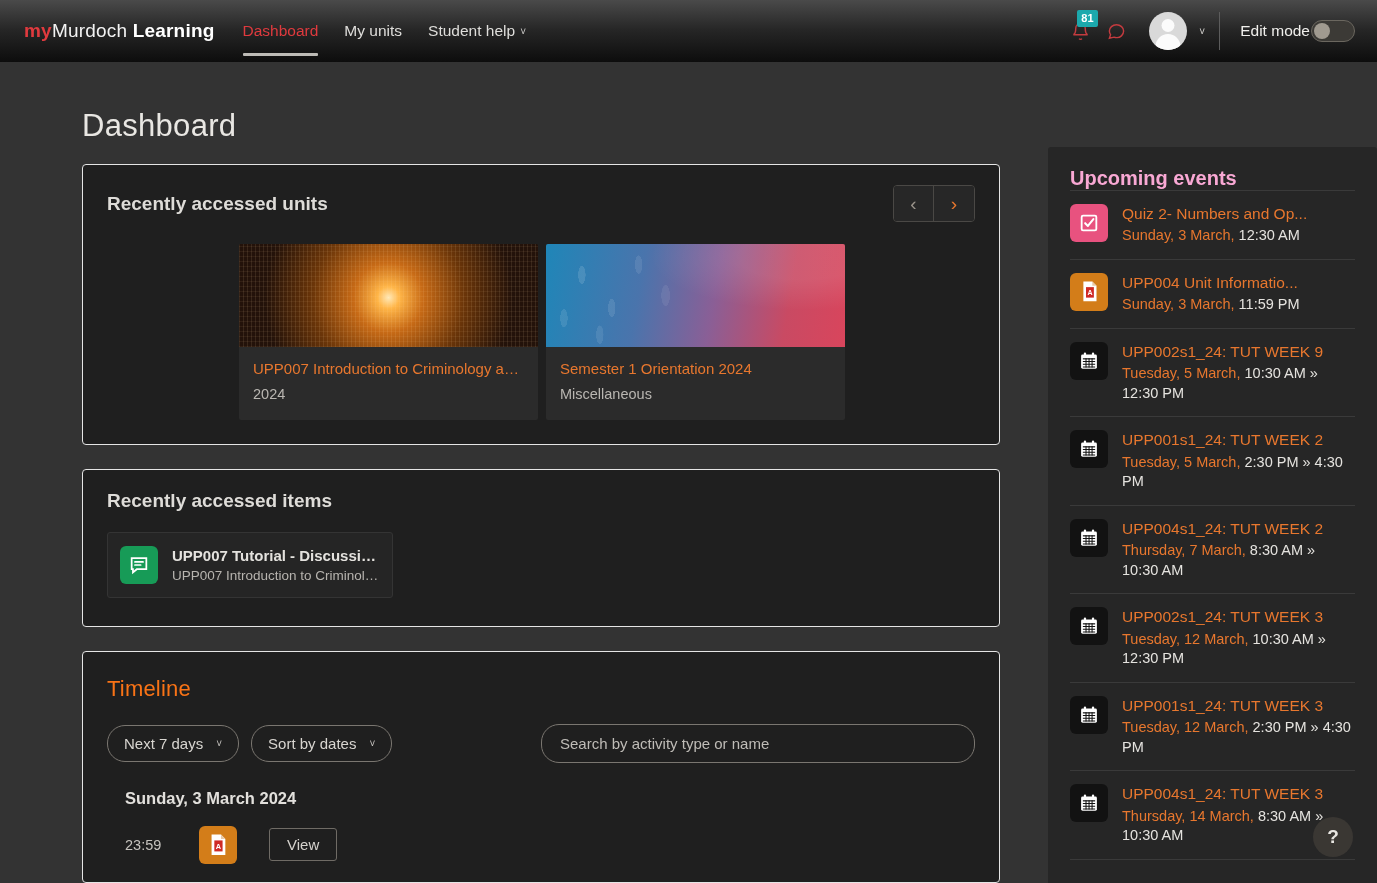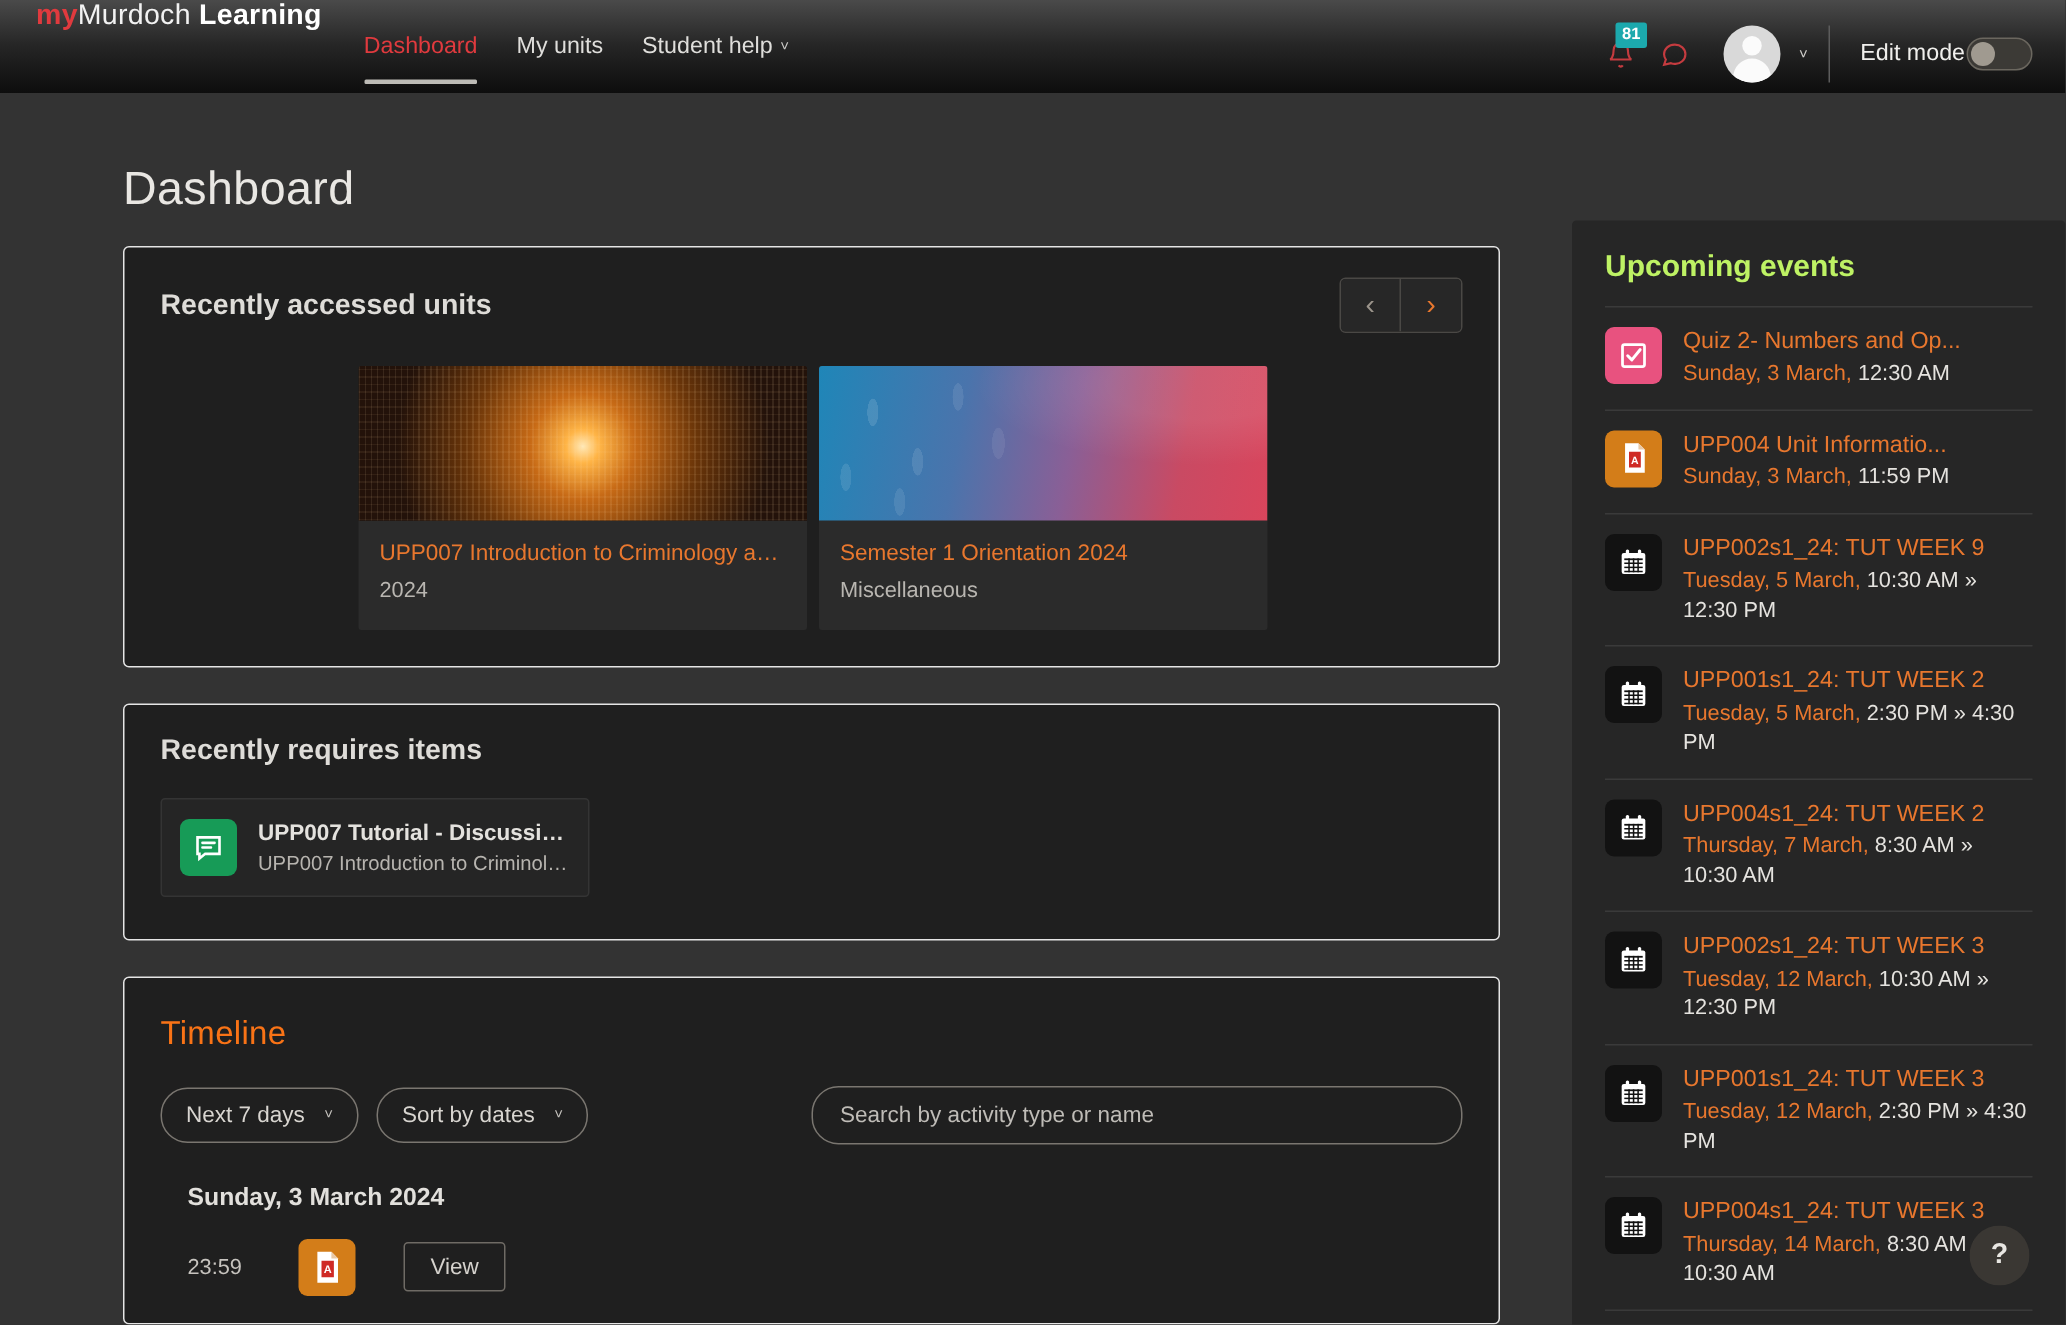--- a/index.html
+++ b/index.html
@@ -9,21 +9,21 @@
     font-family: "Liberation Sans", sans-serif;
     color: #e6e4e0;
     overflow: hidden;
   }
 
   
   .navbar {
     position: relative;
     height: 62px;
     background: linear-gradient(180deg, #4a4a4a 0%, #262626 48%, #0d0d0d 100%);
-    display: flex; 
+    display: flex; align-items: center;
     padding: 0 22px 0 24px;
   }
   .brand { font-size: 19px; letter-spacing: .2px; white-space: nowrap; }
   .brand .my { color: #e03a3e; font-weight: 700; }
   .brand .murdoch { color: #f2f2f2; font-weight: 400; }
   .brand .learning { color: #ffffff; font-weight: 700; }
 
   .nav-links { display: flex; align-items: center; gap: 26px; margin-left: 28px; height: 62px; }
   .nav-link {
     position: relative; font-size: 15.5px; color: #dfdedb;
@@ -182,21 +182,21 @@
   .tl-meta { font-size: 13.5px; color: #c3c0bb; margin-top: 3px; }
   .tl-meta .ital { font-style: italic; }
   .view-btn {
     border: 1px solid #6f6b65; border-radius: 3px; background: transparent;
     color: #d5d2cd; font-size: 15px; padding: 7px 17px; cursor: pointer;
     font-family: "Liberation Sans", sans-serif;
   }
 
   
   .side-card { background: #262626; border-radius: 3px; padding: 20px 22px 10px 22px; height: 798px; overflow: hidden; }
-  .side-title { font-size: 20px; font-weight: 700; color: #bef264; margin-bottom: 14px; }
+  .side-title { font-size: 20px; font-weight: 700; color: #f9a8d4; }
   .ev {
     display: flex; gap: 14px; padding: 13px 0 13px 0;
     border-top: 1px solid #3a3a3a; cursor: pointer;
   }
   .ev:first-of-type { border-top: none; }
   .ev-icon { width: 38px; height: 38px; border-radius: 6px; flex: 0 0 38px; display:flex; align-items:center; justify-content:center; }
   .ev-icon.quiz { background: #e8527f; }
   .ev-icon.pdf  { background: #d37d19; }
   .ev-icon.cal  { background: #121212; }
   .ev-text { min-width: 0; flex: 1; }
@@ -301,21 +301,21 @@
           <div class="unit-body">
             <div class="unit-name">Semester 1 Orientation 2024</div>
             <div class="unit-sub">Miscellaneous</div>
           </div>
         </div>
       </div>
     </div>
 
     <div class="card">
       <div class="ri-body">
-        <div class="block-title">Recently requires items</div>
+        <div class="block-title">Recently accessed items</div>
 
         <div class="ri-list">
           <div class="ri-item">
             <div class="act-icon forum">
               <svg width="22" height="22" viewBox="0 0 24 24" fill="none" stroke="#ffffff" stroke-width="1.9" stroke-linecap="round">
                 <path d="M4 4.6h16v12H9.6L5.4 20v-3.4H4z" fill="none"></path>
                 <path d="M7.6 8.6h8.8M7.6 12h6.2"></path>
               </svg>
             </div>
             <div class="ri-text">

